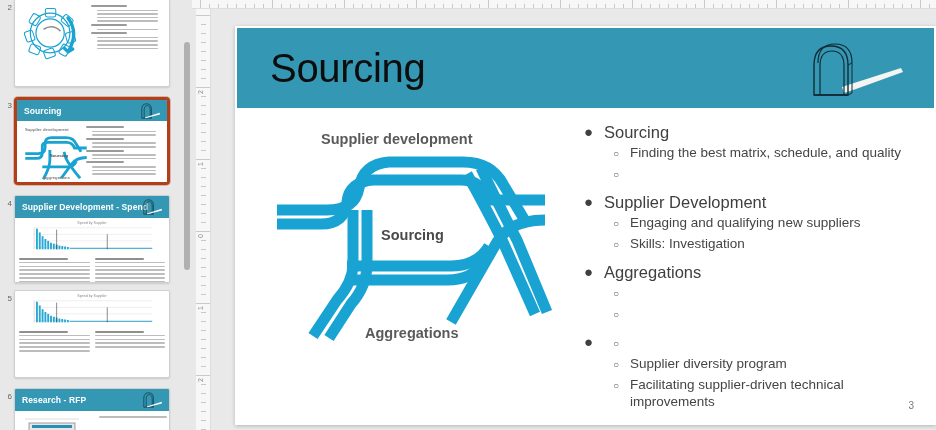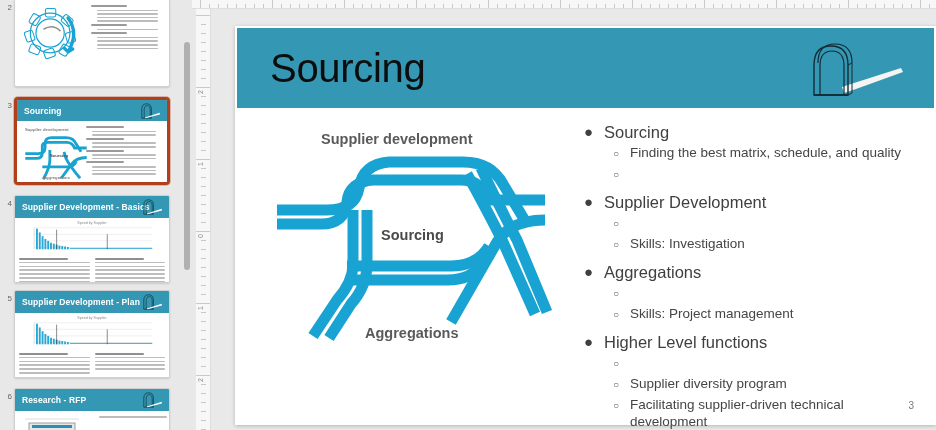--- a/index.html
+++ b/index.html
@@ -242,21 +242,21 @@
               <div class="mb-l2"></div>
           </div>
         </div>
       </div>
     </div>
 
     <div class="thumb-row" style="top:195px;">
       <div class="thumb-num">4</div>
       <div class="thumb-card">
         <div class="th-banner">
-          <span class="th-title">Supplier Development - Basics</span>
+          <span class="th-title">Supplier Development - Spend</span>
           <svg class="th-logo" viewBox="0 0 40 30">
             <path d="M8 27 L8 12 Q8 3 16 3 Q24 3 24 12 L24 27 Z" fill="none" stroke="#0f2a33" stroke-width="1.1"></path>
             <path d="M12 27 L12 13 Q12 6 17 6 Q22 6 22 13 L22 27" fill="none" stroke="#0f2a33" stroke-width="1"></path>
             <path d="M13 26 L38 18 L38 21 L14 27 Z" fill="#ffffff"></path>
           </svg>
         </div>
         <div class="th-body">
           <svg class="mini-chart" viewBox="0 0 144 32" preserveAspectRatio="none">
             <g stroke="#dcdcdc" stroke-width=".5">
               <line x1="14" y1="4" x2="140" y2="4"></line>
@@ -304,28 +304,20 @@
                 <div></div>
               </div>
           </div>
         </div>
       </div>
     </div>
 
     <div class="thumb-row" style="top:290px;">
       <div class="thumb-num">5</div>
       <div class="thumb-card">
-        <div class="th-banner">
-          <span class="th-title">Supplier Development - Plan</span>
-          <svg class="th-logo" viewBox="0 0 40 30">
-            <path d="M8 27 L8 12 Q8 3 16 3 Q24 3 24 12 L24 27 Z" fill="none" stroke="#0f2a33" stroke-width="1.1"></path>
-            <path d="M12 27 L12 13 Q12 6 17 6 Q22 6 22 13 L22 27" fill="none" stroke="#0f2a33" stroke-width="1"></path>
-            <path d="M13 26 L38 18 L38 21 L14 27 Z" fill="#ffffff"></path>
-          </svg>
-        </div>
         <div class="th-body">
           <svg class="mini-chart" viewBox="0 0 144 32" preserveAspectRatio="none">
             <g stroke="#dcdcdc" stroke-width=".5">
               <line x1="14" y1="4" x2="140" y2="4"></line>
                 <line x1="14" y1="11" x2="140" y2="11"></line>
               <line x1="14" y1="18" x2="140" y2="18"></line>
                 <line x1="14" y1="25" x2="140" y2="25"></line>
             </g>
             <g fill="#29a8d4">
               <rect x="16" y="5" width="2" height="22"></rect>
@@ -597,56 +589,55 @@
                 </div>
               </div>
             </div>
 
             <div class="b1">
               <div class="b1-dot">●</div>
               <div class="b1-wrap">
                 <div class="b1-txt">Supplier Development</div>
                 <div class="b2">
                   <div class="b2-dot">○</div>
+                  <div class="b2-txt">Engaging and qualifying new suppliers</div>
                 </div>
                 <div class="b2">
                   <div class="b2-dot">○</div>
                   <div class="b2-txt">Skills: Investigation</div>
                 </div>
               </div>
             </div>
 
             <div class="b1">
               <div class="b1-dot">●</div>
               <div class="b1-wrap">
                 <div class="b1-txt">Aggregations</div>
                 <div class="b2">
                   <div class="b2-dot">○</div>
                 </div>
                 <div class="b2">
                   <div class="b2-dot">○</div>
-                  <div class="b2-txt">Skills: Project management</div>
                 </div>
               </div>
             </div>
 
             <div class="b1">
               <div class="b1-dot">●</div>
               <div class="b1-wrap">
-                <div class="b1-txt">Higher Level functions</div>
                 <div class="b2">
                   <div class="b2-dot">○</div>
                 </div>
                 <div class="b2">
                   <div class="b2-dot">○</div>
                   <div class="b2-txt">Supplier diversity program</div>
                 </div>
                 <div class="b2">
                   <div class="b2-dot">○</div>
-                  <div class="b2-txt" style="max-width:245px;">Facilitating supplier-driven technical development</div>
+                  <div class="b2-txt" style="max-width:245px;">Facilitating supplier-driven technical improvements</div>
                 </div>
               </div>
             </div>
 
           </div>
 
           <div id="slide-pagenum">3</div>
         </div>
       </div>
     </div>

